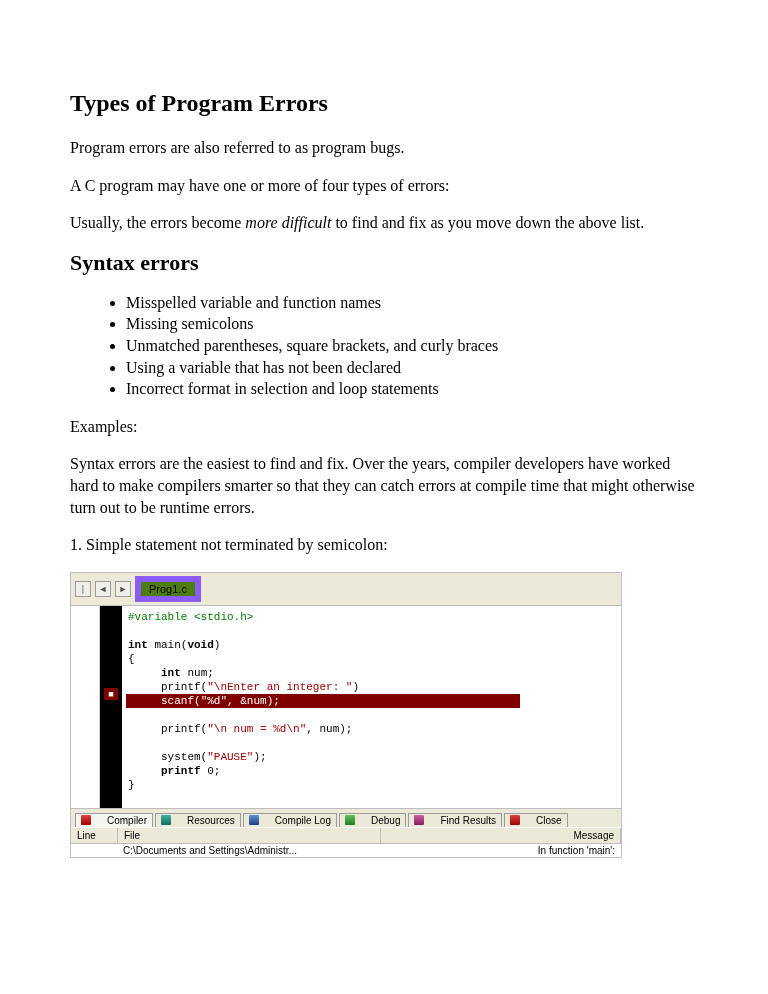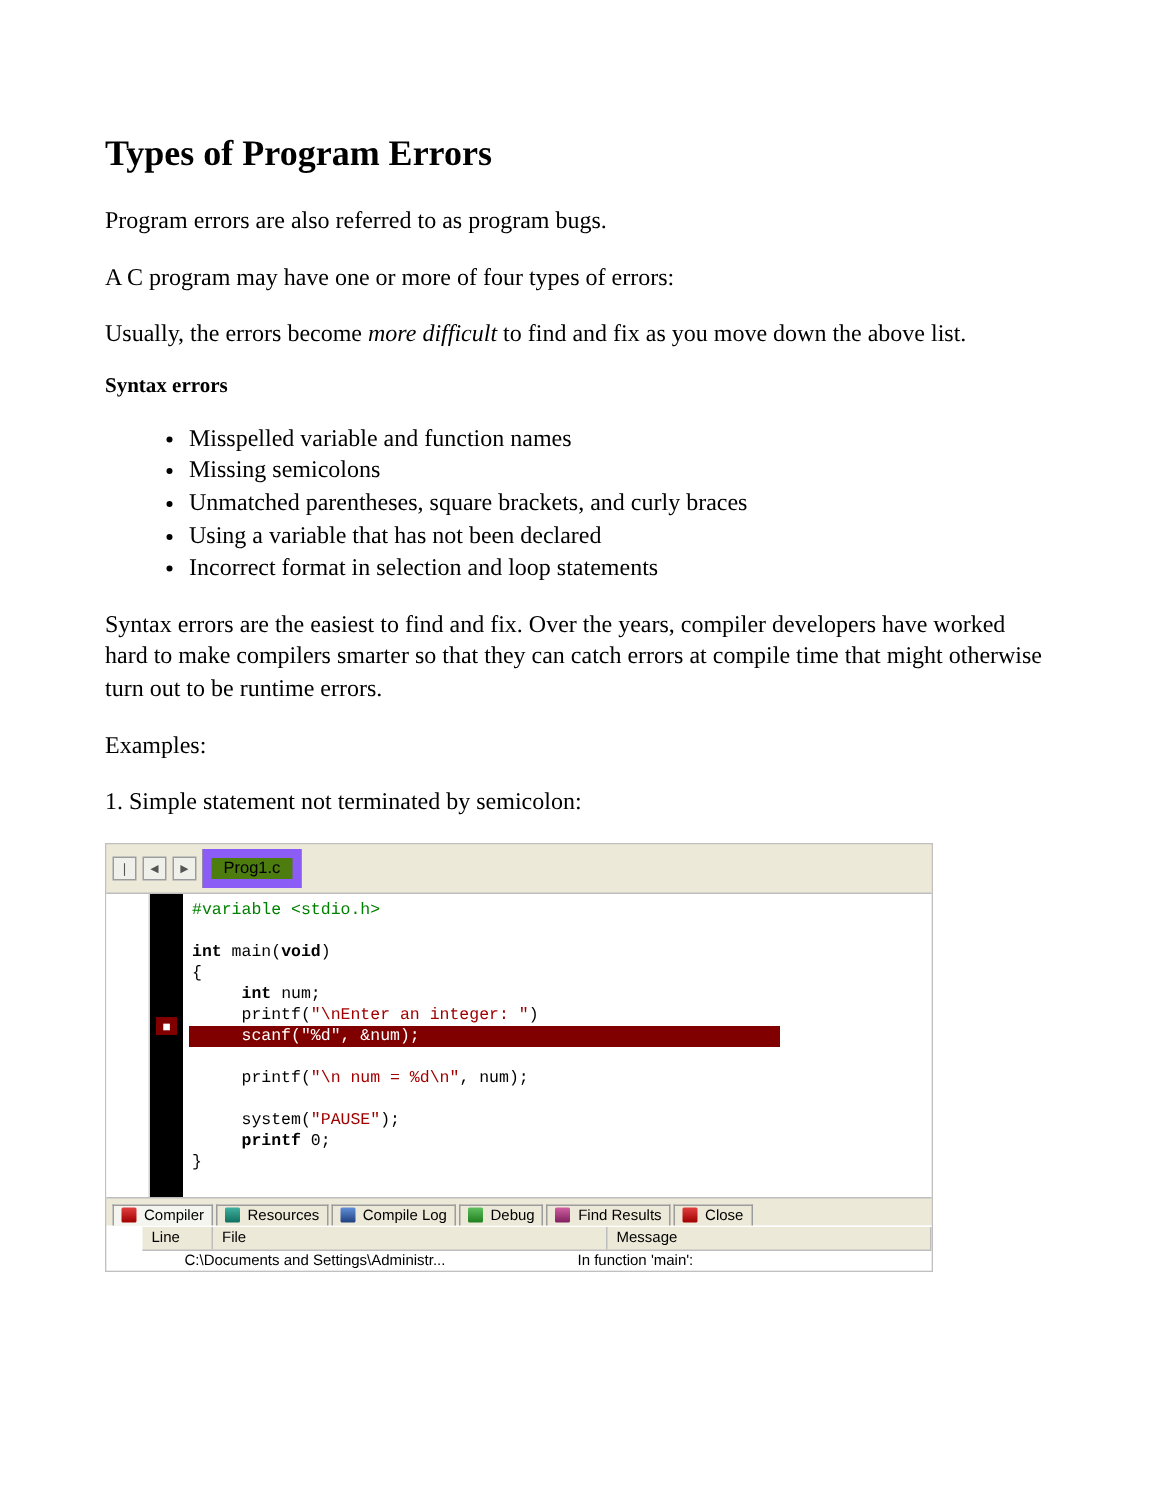--- a/index.html
+++ b/index.html
@@ -16,21 +16,21 @@
   }
   h1 {
     font-size: 24px;
     font-weight: bold;
     margin: 0 0 20px 0;
   }
   p { margin: 0 0 16px 0; line-height: 1.35; }
   ul { margin: 0 0 16px 0; padding-left: 56px; }
   li { line-height: 1.35; }
   h2 {
-    font-size: 14px;
+    font-size: 22px;
     font-weight: bold;
     margin: 6px 0 16px 0;
   }
   .italic { font-style: italic; }
 
   
   .ide {
     width: 550px;
     background: #ece9d8;
     border: 1px solid #c0c0c0;
@@ -105,21 +105,21 @@
 
   .btabs {
     display: flex;
     gap: 2px;
     padding: 4px 4px 0 4px;
     background: #ece9d8;
     border-top: 1px solid #bdbdbd;
     flex-wrap: nowrap;
   }
   .btab {
-    display: flex; align-items: center; gap: 5px;
+    display: flex; align-items: center; gap: 16px;
     background: #ece9d8;
     border: 1px solid #9c9c9c;
     border-bottom: none;
     padding: 1px 5px;
     font-size: 10px;
     white-space: nowrap;
   }
   .btab.active { background: #f5f5f0; }
   .bi {
     width: 10px; height: 10px;
@@ -133,36 +133,35 @@
 
   .msgtable {
     background: #fff;
     font-size: 10px;
   }
   .mhdr {
     display: flex;
     background: #ece9d8;
     border-top: 1px solid #fff;
     border-bottom: 1px solid #bdbdbd;
-    margin-left: 24px;
   }
   .mhdr > div {
     border-right: 1px solid #bdbdbd;
     padding: 2px 6px;
   }
   .mrow { display: flex; }
   .mrow > div {
     padding: 1px 6px;
     white-space: nowrap;
     overflow: hidden;
     text-overflow: ellipsis;
   }
   .col-line { width: 34px; }
   .col-file { width: 250px; }
-  .col-msg { flex:1; }
+  .col-msg { flex:1;text-align:right; }
 </style>
 </head>
 <body>
 
 <div class="page">
 
   <h1>Types of Program Errors</h1>
 
   <p>Program errors are also referred to as program bugs.</p>
   <p>A C program may have one or more of four types of errors:</p>
@@ -176,23 +175,23 @@
 
 
   <ul>
     <li>Misspelled variable and function names</li>
     <li>Missing semicolons</li>
     <li>Unmatched parentheses, square brackets, and curly braces</li>
     <li>Using a variable that has not been declared</li>
     <li>Incorrect format in selection and loop statements</li>
   </ul>
 
+  <p>Examples:</p>
+
   <p>Syntax errors are the easiest to find and fix. Over the years, compiler developers have worked hard to make compilers smarter so that they can catch errors at compile time that might otherwise turn out to be runtime errors.</p>
-
-  <p>Examples:</p>
   <p>1. Simple statement not terminated by semicolon:</p>
 
   <div class="ide">
     <div class="tabbar">
       <div class="navbtn">|</div>
       <div class="navbtn">◄</div>
       <div class="navbtn">►</div>
       <div class="filetab">Prog1.c</div>
     </div>
     <div class="editor">

